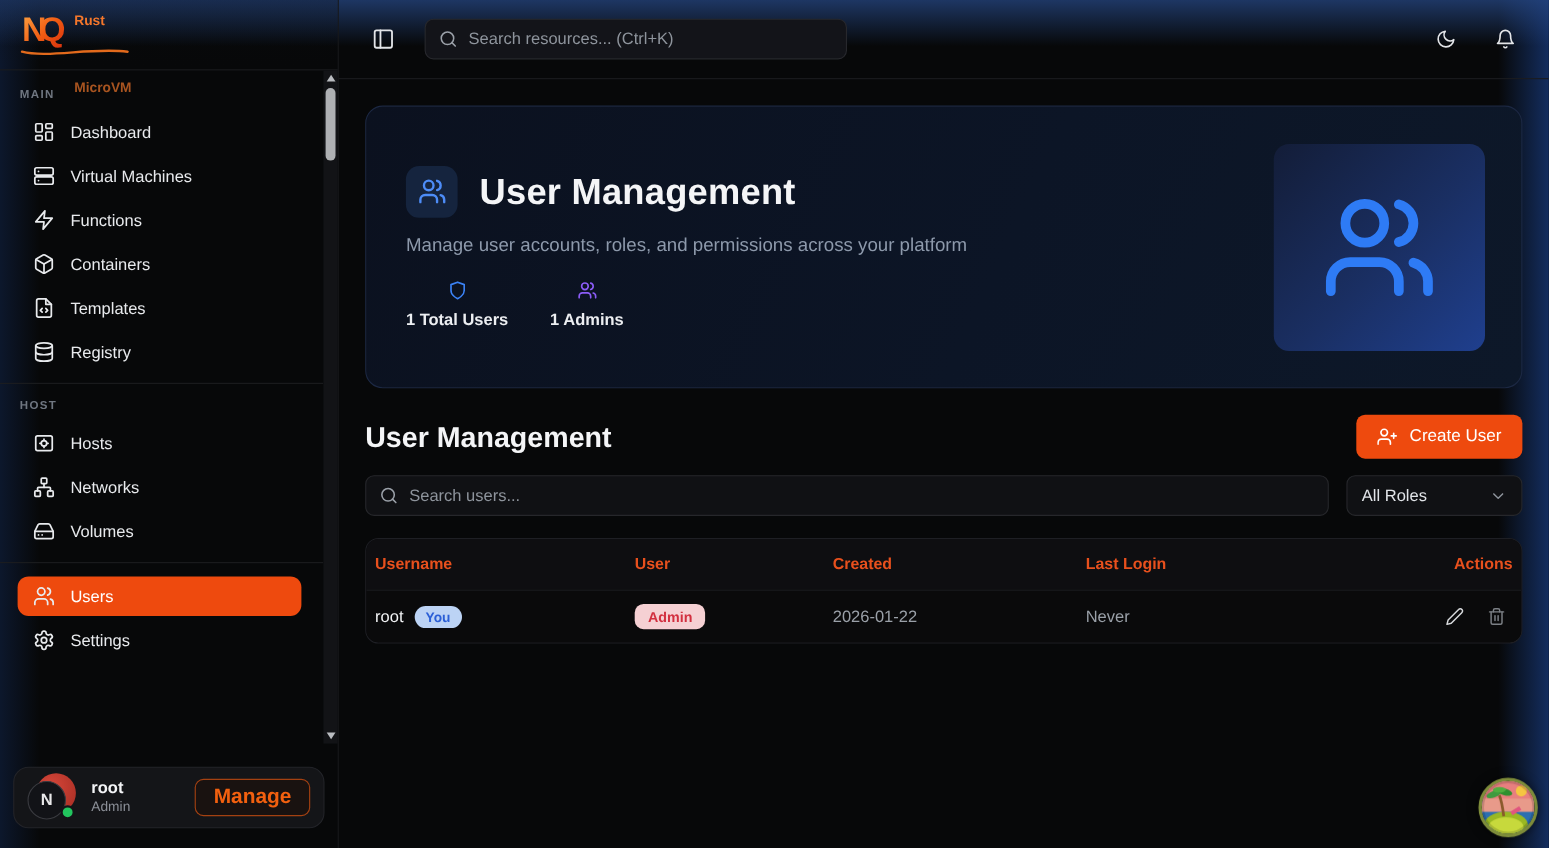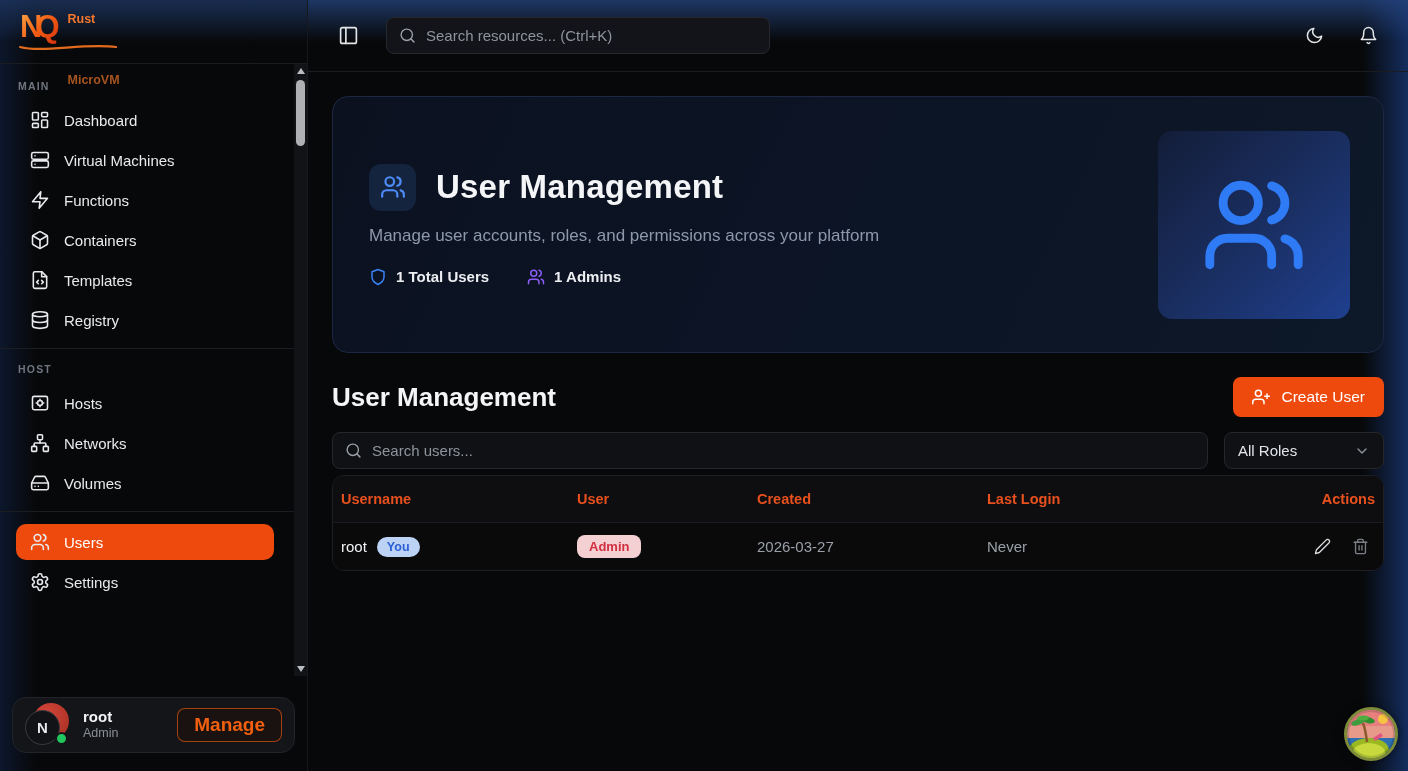--- a/index.html
+++ b/index.html
@@ -84,21 +84,21 @@
   
   .hero { height:257px; border-radius:16px; border:1px solid #1c2843;
     background:linear-gradient(115deg,#0b111f 0%,#0c1526 55%,#0d1829 100%);
     display:flex; align-items:center; justify-content:space-between; padding:0 33px 0 36px; }
   .hero-title-row { display:flex; align-items:center; gap:20px; }
   .hero-icon-tile { width:47px; height:47px; border-radius:12px; background:#15243e;
     display:flex; align-items:center; justify-content:center; color:#4d8cf7; }
   .hero h1 { font-size:33px; font-weight:800; color:#f4f5f7; letter-spacing:.2px; }
   .hero-subtitle { margin-top:15px; font-size:17px; color:#8d99ab; }
   .hero-stats { margin-top:22px; display:flex; align-items:center; gap:38px; }
-  .hero-stat { display:flex; align-items:center; gap:9px; font-size:15px; font-weight:600; color:#eceef1; }
+  .hero-stat { display:flex; align-items:center; gap:9px; font-size:15px; font-weight:600; color:#eceef1;flex-direction:column; }
   .stat-icon-shield { color:#3b82f6; display:flex; }
   .stat-icon-users { color:#8b5cf6; display:flex; }
   .hero-decor { width:192px; height:188px; border-radius:14px;
     background:linear-gradient(135deg,#131d38 0%,#1a2f63 55%,#1f3f8e 100%);
     display:flex; align-items:center; justify-content:center; color:#2e7bf5; }
 
   
   .section-row { margin-top:24px; display:flex; align-items:center; justify-content:space-between; }
   .section-row h2 { font-size:26px; font-weight:800; color:#f4f5f7; }
   .create-btn { height:40px; padding:0 19px; border-radius:8px; background:var(--accent); border:none;
@@ -113,21 +113,21 @@
   .users-search input { flex:1; background:transparent; border:none; outline:none; color:#cdd1d6;
     font-size:15px; font-family:inherit; }
   .users-search input::placeholder { color:#8e949c; }
   .users-search .si { color:#9aa0a8; display:flex; }
   .role-select { width:160px; height:37px; background:#101114; border:1px solid #26272b; border-radius:8px;
     display:flex; align-items:center; justify-content:space-between; padding:0 13px; color:#e2e5e9;
     font-size:15px; cursor:pointer; }
   .role-select .chev { color:#8e949c; display:flex; }
 
   
-  .users-table { margin-top:6px; border:1px solid #1e1f24; border-radius:12px; overflow:hidden; background:#0a0a0c; }
+  .users-table { margin-top:20px; border:1px solid #1e1f24; border-radius:12px; overflow:hidden; background:#0a0a0c; }
   .t-head, .t-row { display:grid; grid-template-columns:236px 180px 230px 1fr 112px; align-items:center; padding:0 8px; }
   .t-head { height:46px; background:#0e0e11; color:var(--th); font-size:14.5px; font-weight:700; }
   .t-row { height:48px; background:#0a0a0b; border-top:1px solid #1b1c20; font-size:15px; }
   .th-actions, .td-actions { text-align:right; }
   .td-user { display:flex; align-items:center; gap:10px; color:#f3f4f6; font-weight:500; }
   .badge-you { background:#bcd3f5; color:#2c5fd6; font-size:12.5px; font-weight:600; padding:3px 10px; border-radius:999px; }
   .badge-admin { display:inline-block; background:#f5d0d3; color:#d22f3f; font-size:13px; font-weight:600;
     padding:4px 12px; border-radius:8px; }
   .td-muted { color:#9aa0a8; }
   .td-actions { display:flex; justify-content:flex-end; gap:17px; padding-right:4px; }
@@ -450,21 +450,21 @@
         <div class="th-actions">Actions</div>
       </div>
       <div class="t-row">
         <div class="td-user">
           <span>root</span>
           <span class="badge-you">You</span>
         </div>
         <div>
           <span class="badge-admin">Admin</span>
         </div>
-        <div class="td-muted">2026-03-27</div>
+        <div class="td-muted">2026-01-22</div>
         <div class="td-muted">Never</div>
         <div class="td-actions">
           <button class="row-action edit">
             <span>
               <svg width="17" height="17" viewBox="0 0 24 24" fill="none" stroke="currentColor" stroke-width="1.9" stroke-linecap="round" stroke-linejoin="round">
                   <path d="M17 3a2.85 2.83 0 1 1 4 4L7.5 20.5 2 22l1.5-5.5Z"></path>
                 </svg>
             </span>
           </button>
           <button class="row-action delete">

